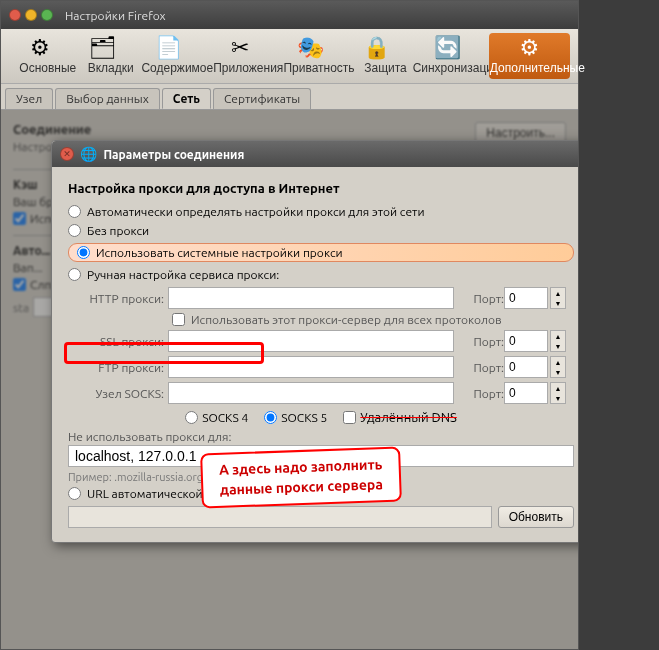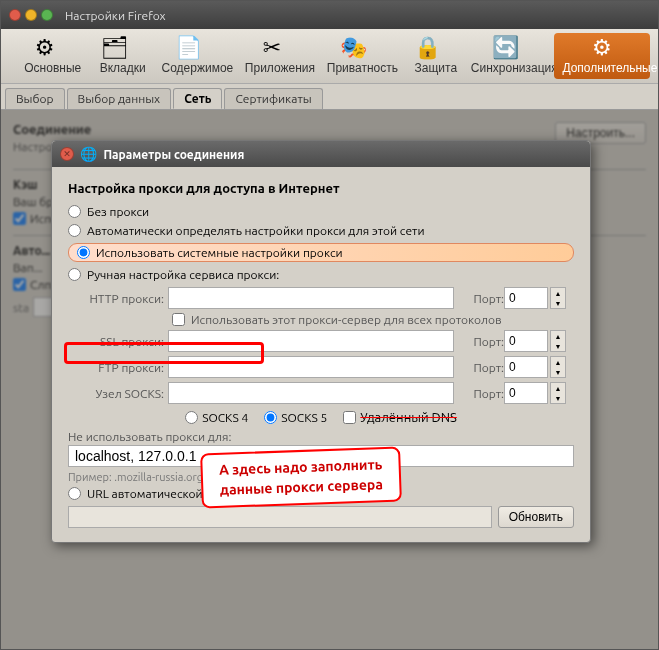--- a/index.html
+++ b/index.html
@@ -7,21 +7,21 @@
       font-family: 'Ubuntu', 'DejaVu Sans', Arial, sans-serif;
       font-size: 13px;
       background: #3c3c3c;
       width: 659px;
       height: 650px;
       overflow: hidden;
     }
 
     
     .firefox-window {
-      width: 659px;
+      width: 579px;
       height: 650px;
       background: #d4d0c8;
       border: 1px solid #555;
       display: flex;
       flex-direction: column;
     }
 
     
     .title-bar {
       background: linear-gradient(to bottom, #5a5a5a, #3d3d3d);
@@ -421,21 +421,21 @@
       <span class="tb-icon">🔄</span>
       <span class="tb-label">Синхронизация</span>
     </button>
     <button class="toolbar-btn active">
       <span class="tb-icon" style="color:white;">⚙</span>
       <span class="tb-label">Дополнительные</span>
     </button>
   </div>
 
   <div class="tabs-row">
-    <div class="tab">Выбор</div>
+    <div class="tab">Узел</div>
     <div class="tab">Выбор данных</div>
     <div class="tab active">Сеть</div>
     <div class="tab">Сертификаты</div>
   </div>
 
   <div class="content-area">
 
     <div class="blurred-section">
       <div style="display:flex; align-items:flex-start; margin-bottom:8px;">
         <div style="flex:1;">
@@ -472,28 +472,28 @@
         <div class="modal-close">✕</div>
         <span class="modal-icon">🌐</span>
         <span class="modal-title-text">Параметры соединения</span>
       </div>
 
       <div class="modal-body">
         <div class="modal-section-title">Настройка прокси для доступа в Интернет</div>
 
         
         <div class="radio-row">
+          <input type="radio" name="proxy" id="r_auto" style="">
+          <label for="r_auto">Автоматически определять настройки прокси для этой сети</label>
+        </div>
+
+        
+        <div class="radio-row">
           <input type="radio" name="proxy" id="r_no" style="">
           <label for="r_no">Без прокси</label>
-        </div>
-
-        
-        <div class="radio-row">
-          <input type="radio" name="proxy" id="r_auto" style="">
-          <label for="r_auto">Автоматически определять настройки прокси для этой сети</label>
         </div>
 
         
         <div class="radio-row highlighted">
           <input type="radio" name="proxy" id="r_sys" checked="" style="">
           <label for="r_sys">Использовать системные настройки прокси</label>
         </div>
 
         
         <div class="radio-row">

